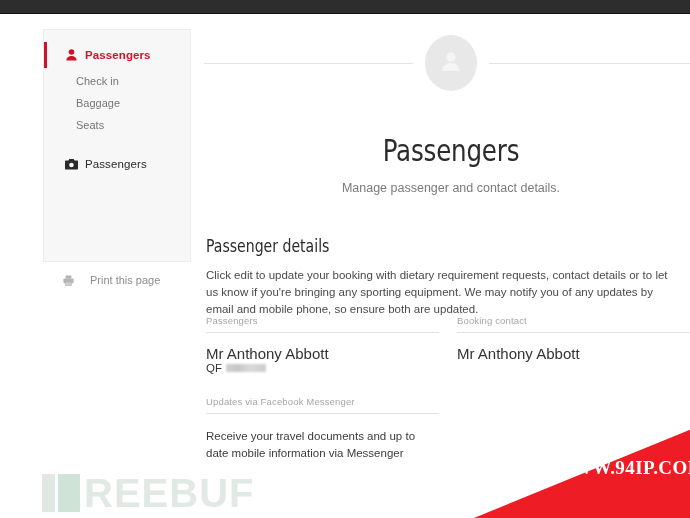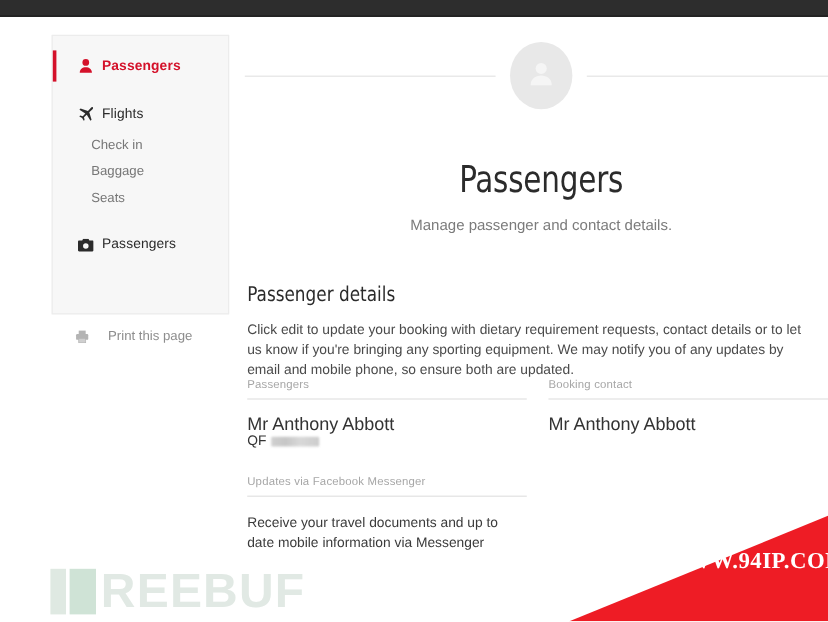--- a/index.html
+++ b/index.html
@@ -332,28 +332,20 @@
       <span class="active-bar"></span>
       <span class="nav-icon">
         <svg width="11" height="12" viewBox="0 0 11 12">
           <circle cx="5.5" cy="3" r="2.8" fill="#d4112a"></circle>
           <path d="M0.4 11.6c0-3 2.3-4.6 5.1-4.6s5.1 1.6 5.1 4.6z" fill="#d4112a"></path>
         </svg>
       </span>
       <span>Passengers</span>
     </div>
 
-    <div class="nav-item" style="margin-top:10px;">
-      <span class="nav-icon">
-        <svg width="13" height="12" viewBox="0 0 13 12">
-          <path d="M12.4 0.5c-.4-.4-1.1-.3-1.6.2L8.3 3.4 2.1 1.5l-.9.9 4.9 3.1-2.1 2.3-2.2-.5-.7.7 2.3 1.4 1.4 2.3.7-.7-.5-2.2 2.3-2.1 3.1 4.9.9-.9-1.9-6.2 2.7-2.5c.5-.5.6-1.2.3-1.6z" fill="#2b2b2b"></path>
-        </svg>
-      </span>
-      <span>Flights</span>
-    </div>
 
     <ul class="sub-list">
       <li class="sub-item">
         <span>Check in</span>
       </li>
       <li class="sub-item">
         <span>Baggage</span>
       </li>
       <li class="sub-item">
         <span>Seats</span>

